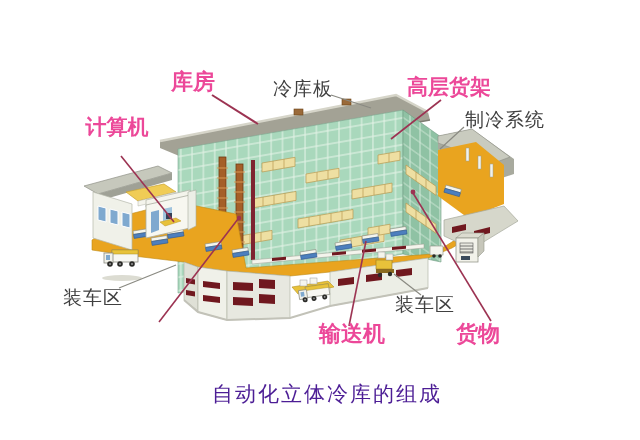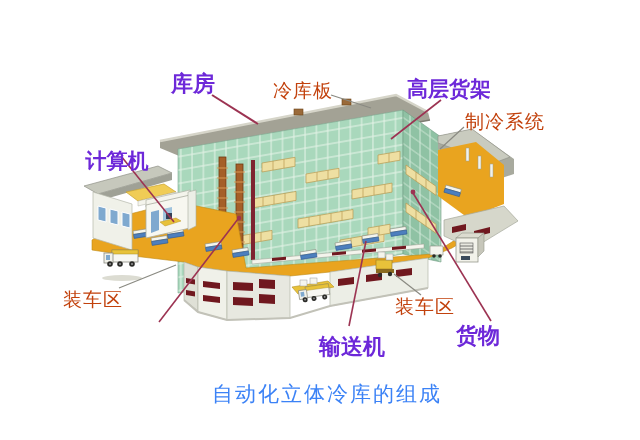--- a/index.html
+++ b/index.html
@@ -1,23 +1,23 @@
 <!DOCTYPE html>
 <html><head>
 <meta charset="utf-8">
 <style>
   html,body{margin:0;padding:0;background:#fff;}
   .stage{position:relative;width:640px;height:440px;background:#ffffff;overflow:hidden;
          font-family:"Liberation Sans",sans-serif;}
   .stage svg{position:absolute;left:0;top:0;}
   .lbl{position:absolute;transform:translate(-50%,-50%);white-space:nowrap;line-height:1;}
-  .lbl.bold{font-family:Liberation Sans, sans-serif;font-weight:bold;font-size:22px;color:#6d28d9;}
-  .lbl.reg{font-family:Liberation Serif, serif;font-weight:normal;font-size:19px;color:#c2410c;letter-spacing:1px;}
+  .lbl.bold{font-family:Liberation Mono, monospace;font-weight:bold;font-size:22px;color:#ec4899;}
+  .lbl.reg{font-family:Liberation Mono, monospace;font-weight:normal;font-size:19px;color:#404040;letter-spacing:1px;}
   .caption{position:absolute;transform:translate(-50%,-50%);white-space:nowrap;
-           font-family:"Liberation Serif",serif;font-size:21px;color:#3b82f6;letter-spacing:2px;}
+           font-family:"Liberation Serif",serif;font-size:21px;color:#4c1d95;letter-spacing:2px;}
 </style>
 </head>
 <body>
 
 <div class="stage">
 
 <svg width="640" height="440" viewBox="0 0 640 440">
   <defs>
     <pattern id="rackF" width="11.3" height="13.4" patternUnits="userSpaceOnUse" patternTransform="skewY(-9.83)">
       <rect width="11.3" height="13.4" fill="#a9d8bc" stroke="#e2f2e6" stroke-width="1.1"></rect>
@@ -220,21 +220,21 @@
     <line x1="421" y1="295" x2="394" y2="274" stroke="#8a8a82" stroke-width="1.2"></line>
     <line x1="491" y1="321" x2="413" y2="193" stroke="#9c3352" stroke-width="1.6"></line>
     <circle cx="413" cy="192" r="2.4" fill="#9c3352"></circle>
   </g>
 </svg>
 
 <div class="lbl bold" style="left:193px;top:84px">库房</div>
 <div class="lbl reg" style="left:303px;top:90px">冷库板</div>
 <div class="lbl bold" style="left:449px;top:88px;font-size:21px">高层货架</div>
 <div class="lbl reg" style="left:505px;top:121px">制冷系统</div>
-<div class="lbl bold" style="left:117px;top:160px;font-size:21px">计算机</div>
+<div class="lbl bold" style="left:117px;top:128px;font-size:21px">计算机</div>
 <div class="lbl reg" style="left:93px;top:299px">装车区</div>
-<div class="lbl bold" style="left:352px;top:347px">输送机</div>
+<div class="lbl bold" style="left:352px;top:336px">输送机</div>
 <div class="lbl reg" style="left:425px;top:306px">装车区</div>
 <div class="lbl bold" style="left:478px;top:336px">货物</div>
 
 <div class="caption" style="left:327px;top:394px">自动化立体冷库的组成</div>
 
 </div>
 
 </body></html>

